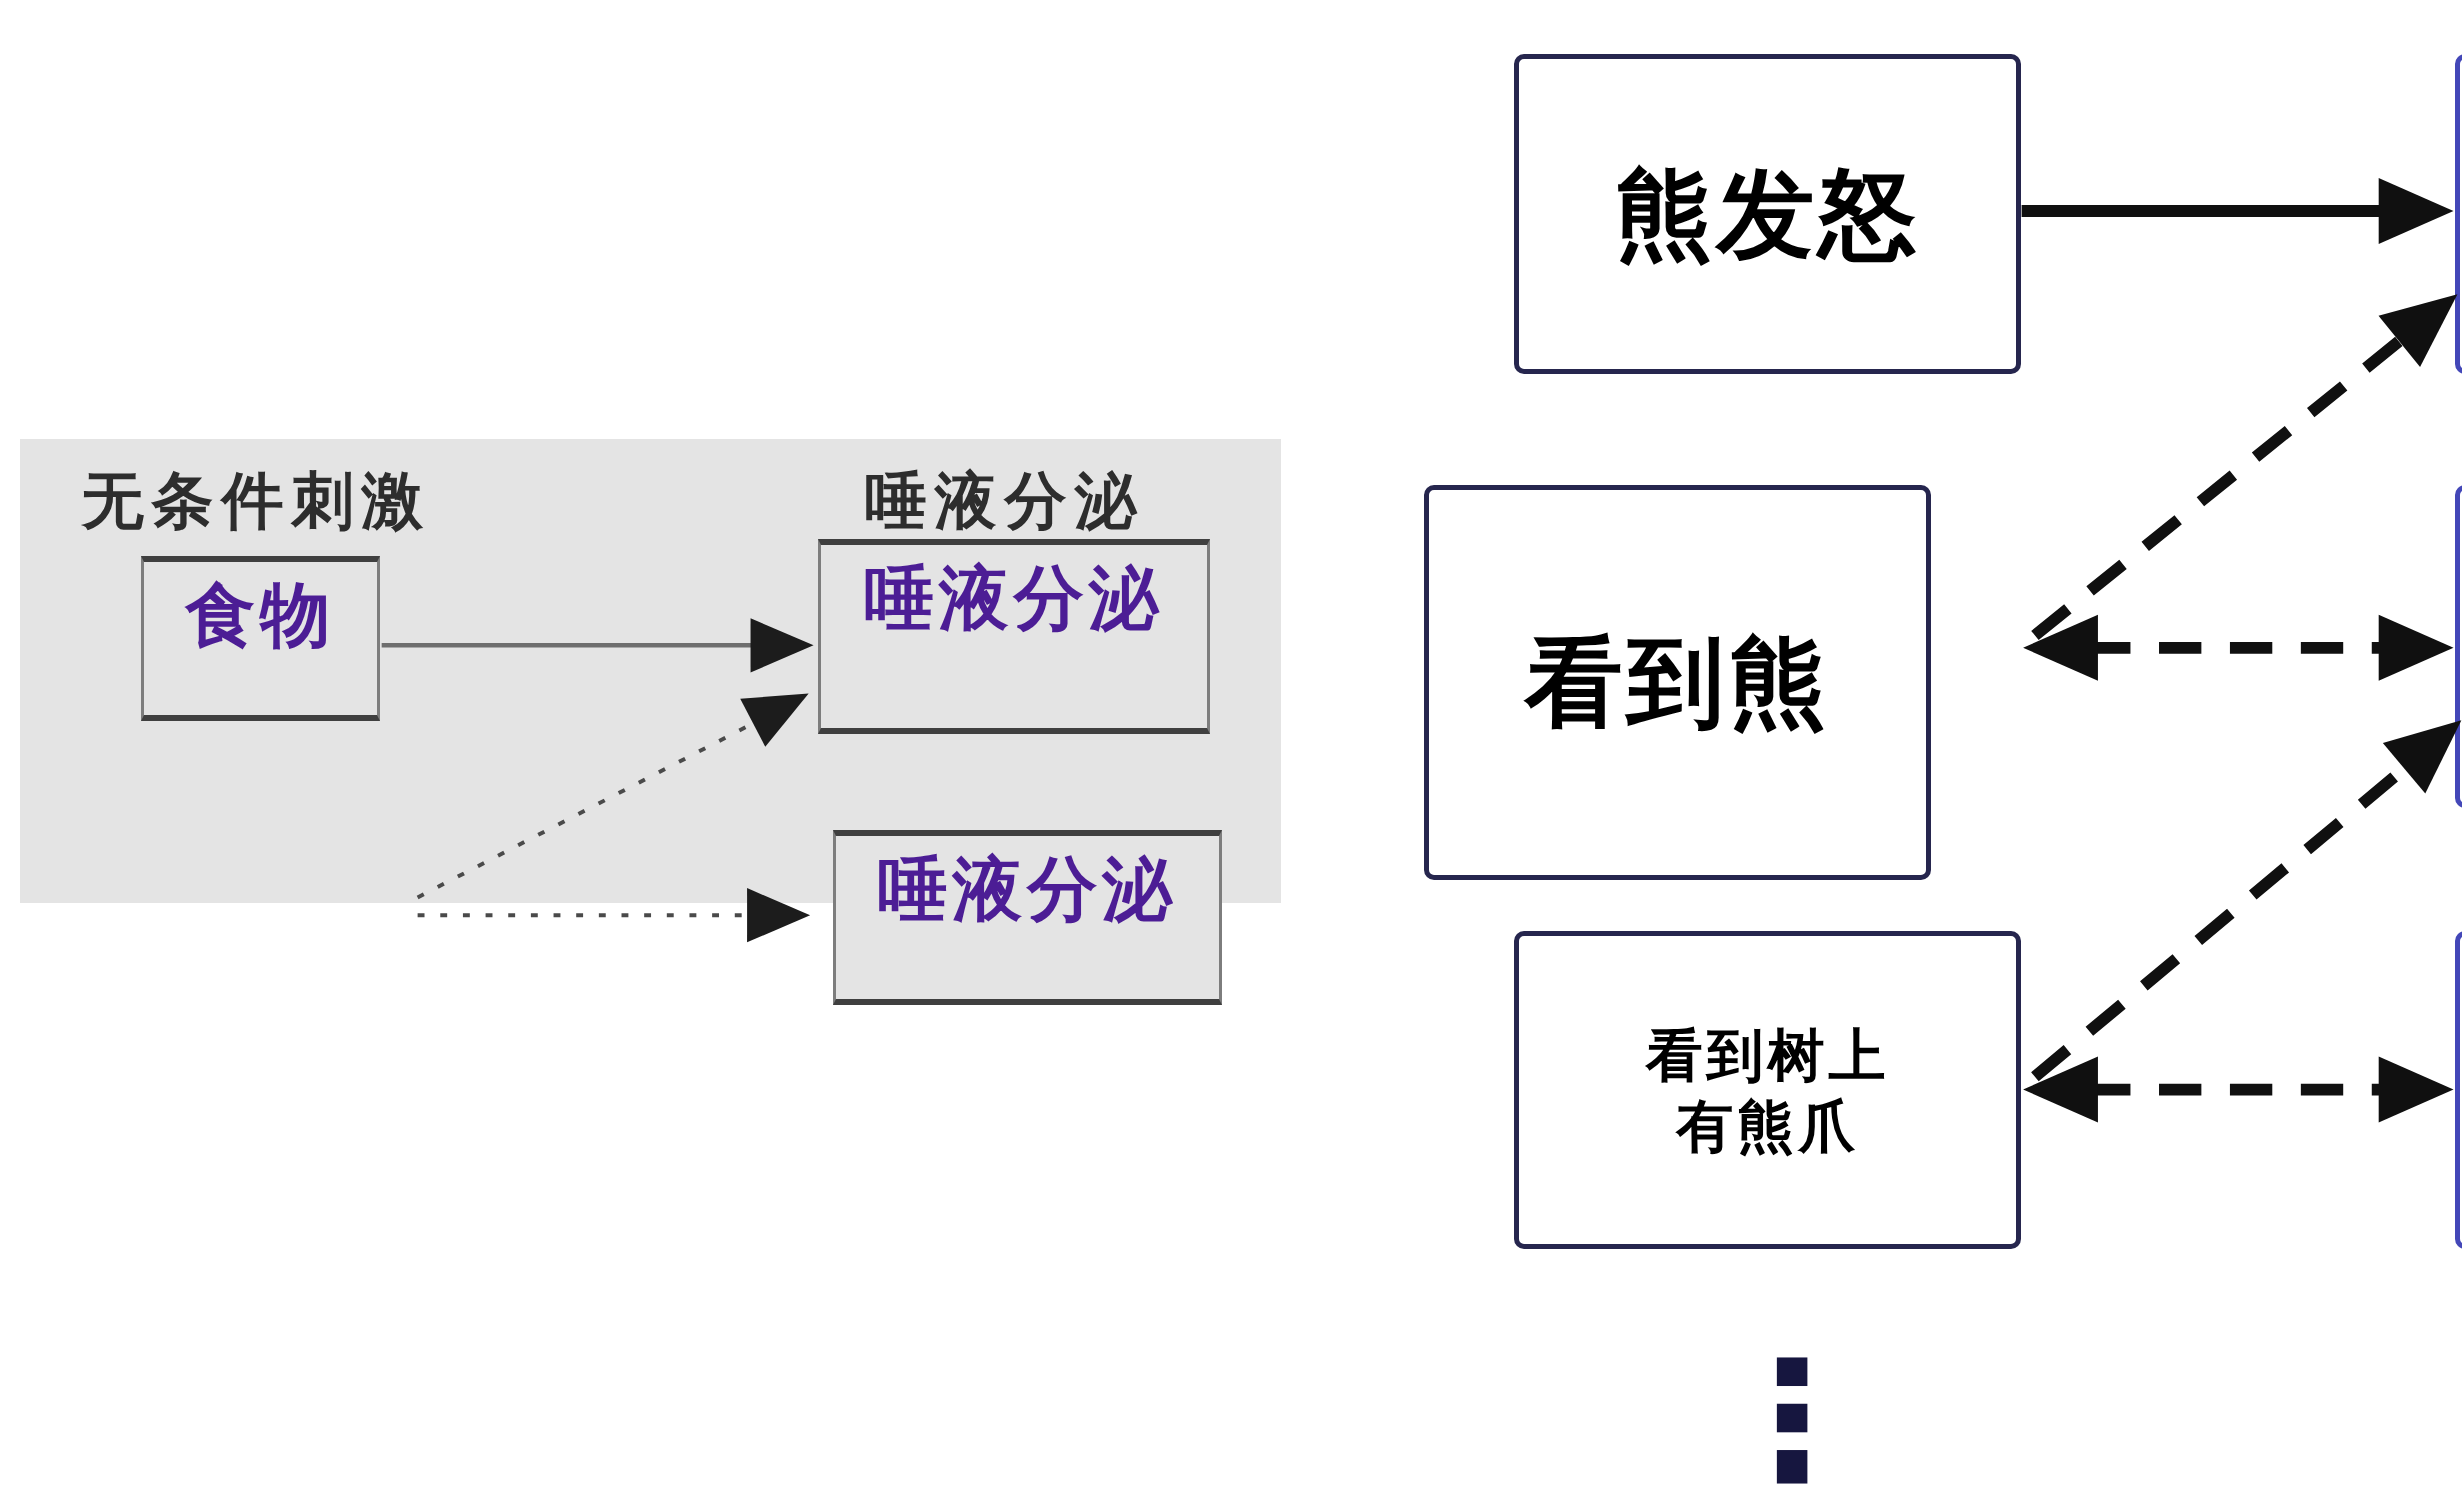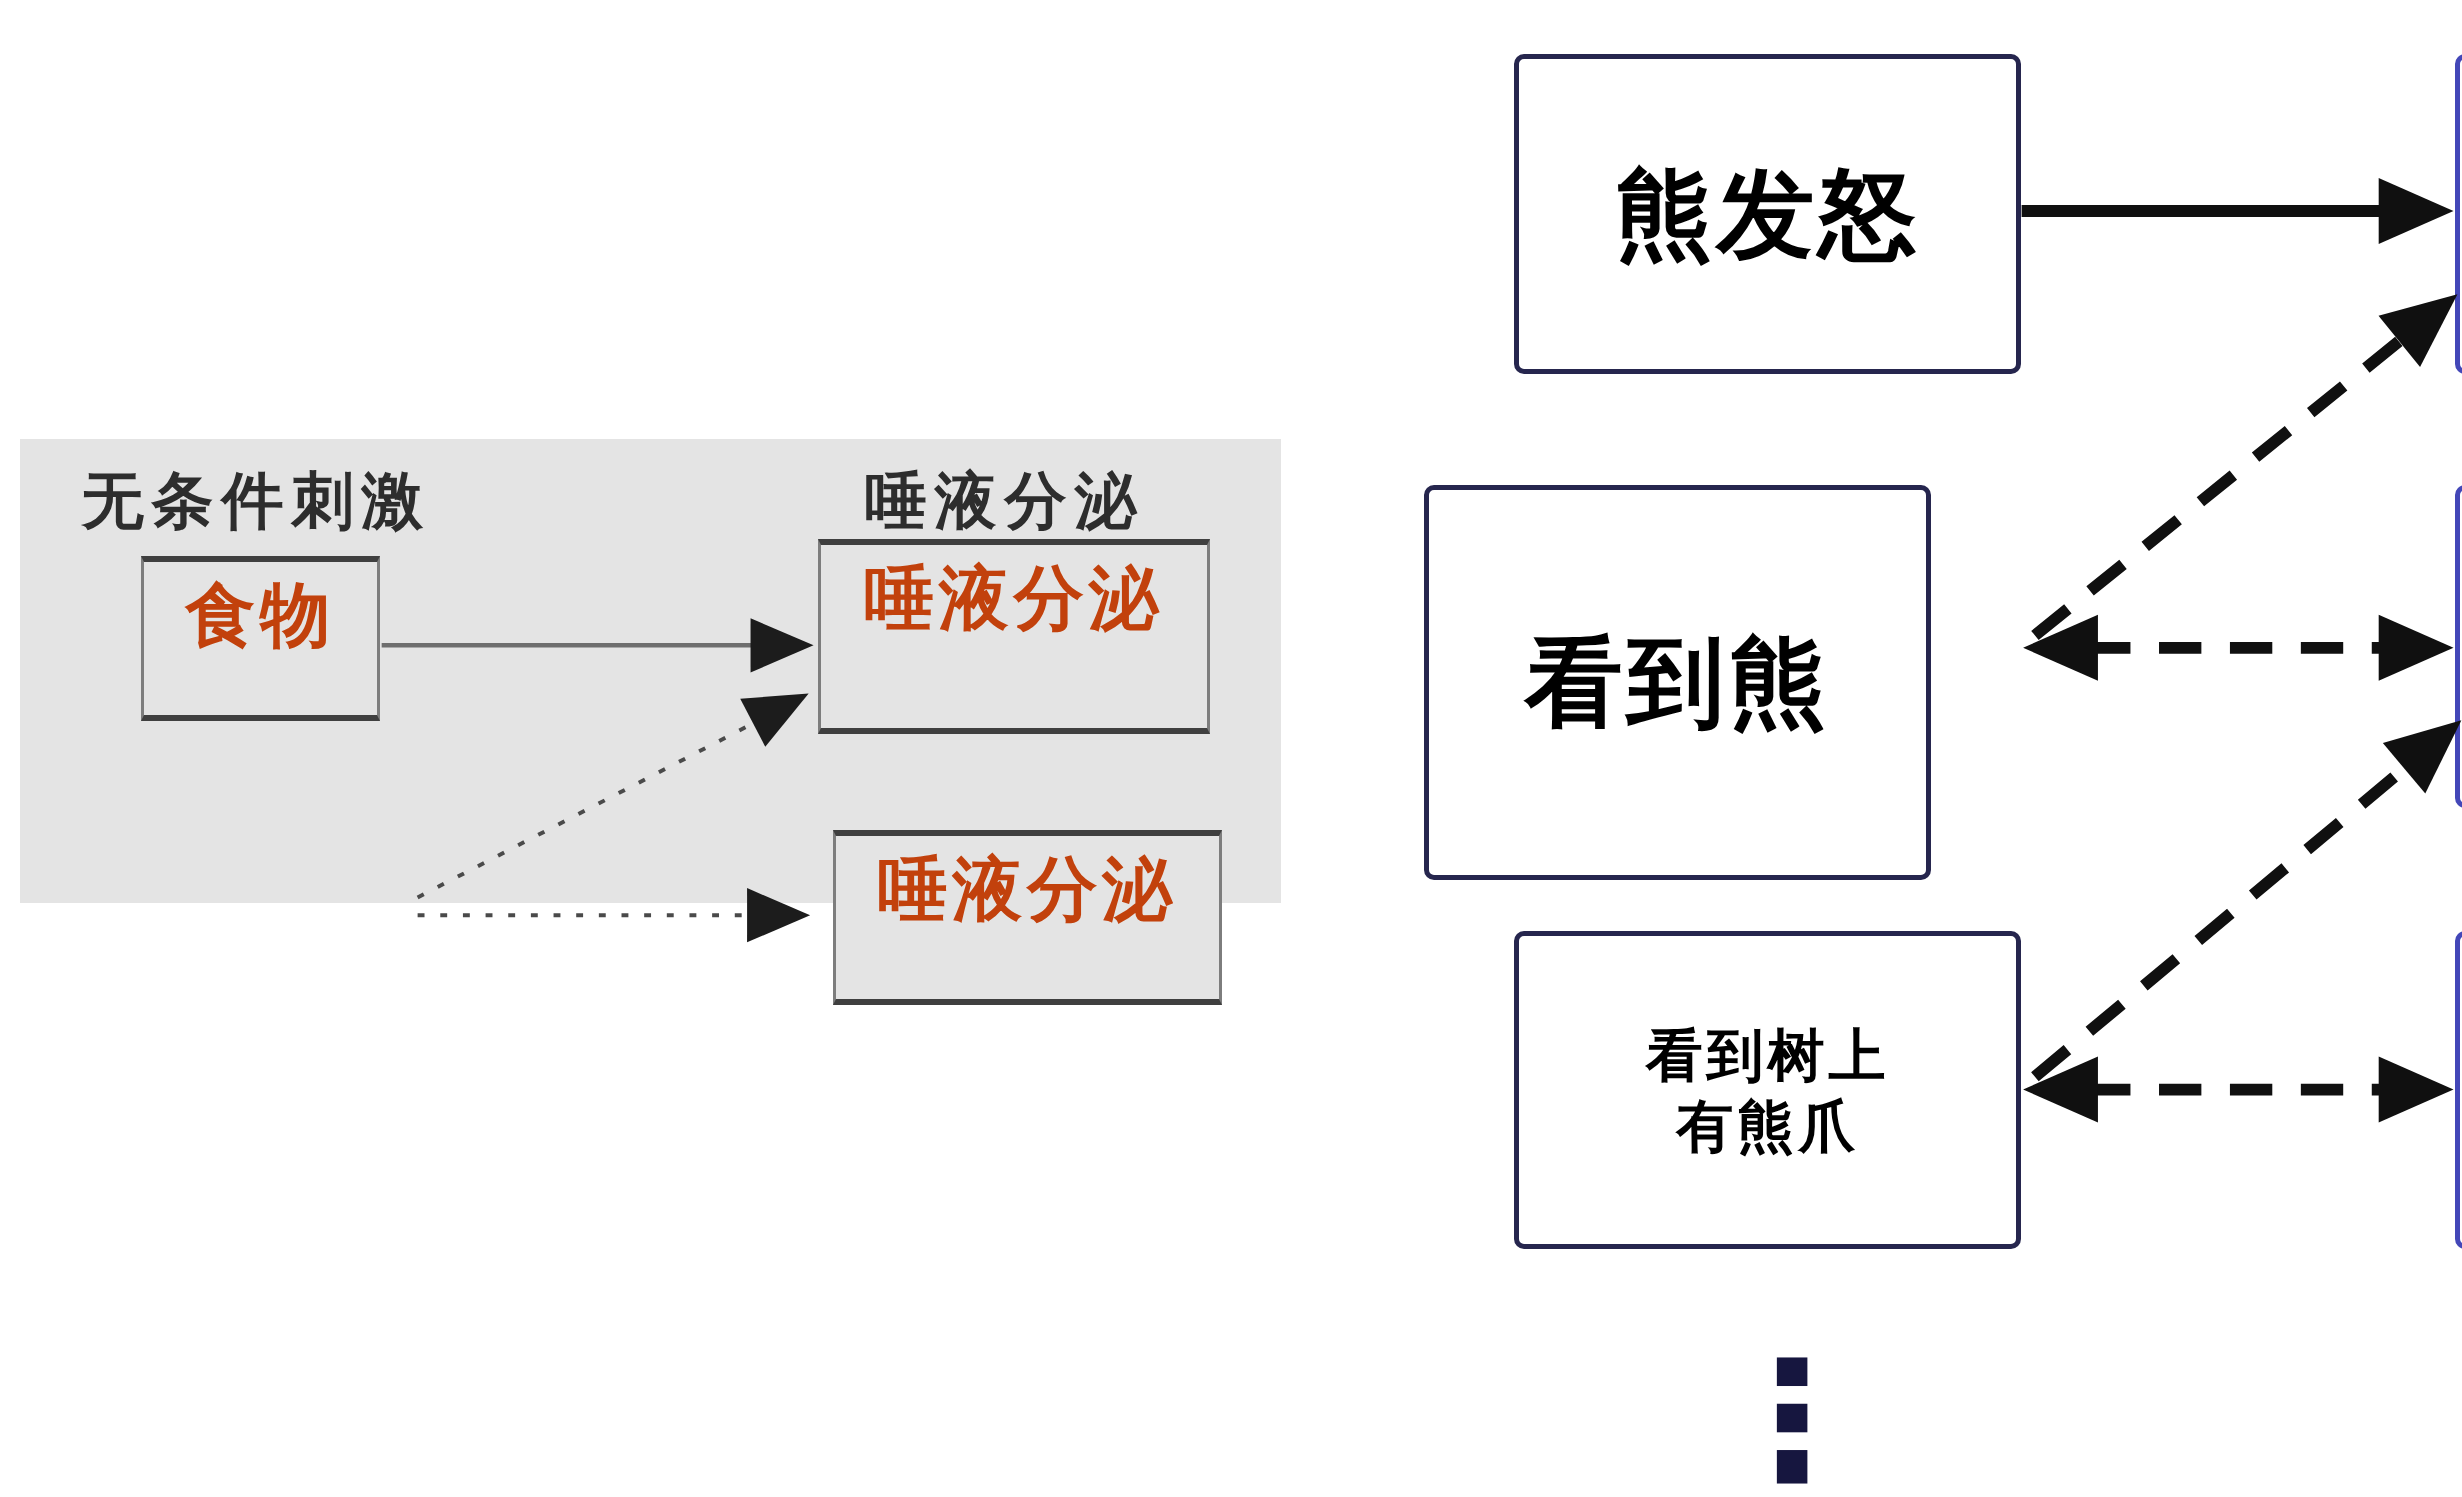--- a/index.html
+++ b/index.html
@@ -12,21 +12,21 @@
          background:var(--panel-bg);}
   .plabel{position:absolute;font-size:62px;font-weight:700;letter-spacing:7.9px;
           color:var(--panel-text);white-space:nowrap;}
   .pbox{position:absolute;background:var(--panel-bg);
         border-left:3px solid var(--panel-box-side);
         border-right:3px solid var(--panel-box-side);
         border-top:6.4px solid var(--panel-box-bar);
         border-bottom:6.4px solid var(--panel-box-bar);
         display:flex;justify-content:center;align-items:flex-start;
         padding-top:6.9px;box-sizing:border-box;}
-  .pbox span{font-size:70px;font-weight:700;letter-spacing:4.9px;color:#c2410c;white-space:nowrap;}
+  .pbox span{font-size:70px;font-weight:700;letter-spacing:4.9px;color:#4c1d95;white-space:nowrap;}
 
   
   .rbox{position:absolute;background:#ffffff;border-radius:10px;
         display:flex;align-items:center;justify-content:center;box-sizing:border-box;}
   .rbox.state{border:5.4px solid var(--state-border);}
   .rbox.value{border:5.4px solid var(--value-border);}
   .cjk{font-family:"DejaVu Serif","Liberation Serif",serif;font-weight:700;color:#000;
        font-size:98px;letter-spacing:3.9px;text-align:center;white-space:pre-line;line-height:1.25;}
   .cjk.small{font-size:57px;text-align:center;}
 </style>

